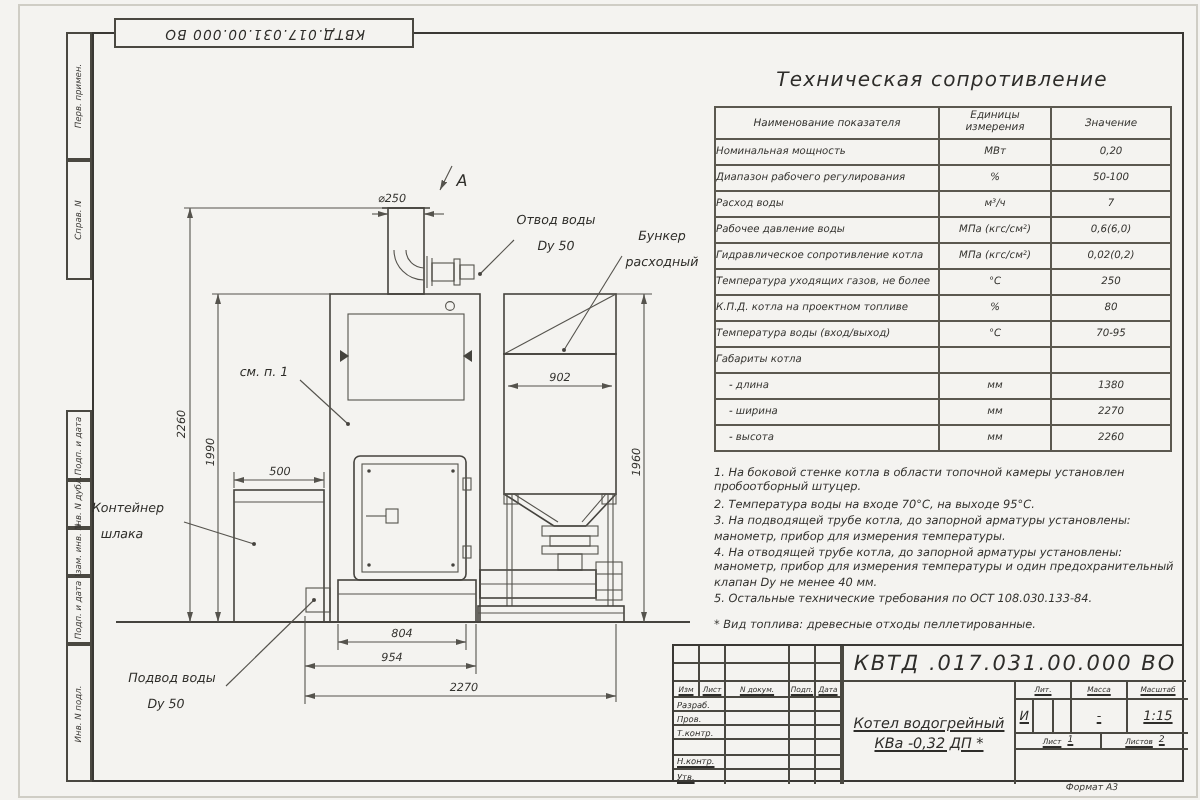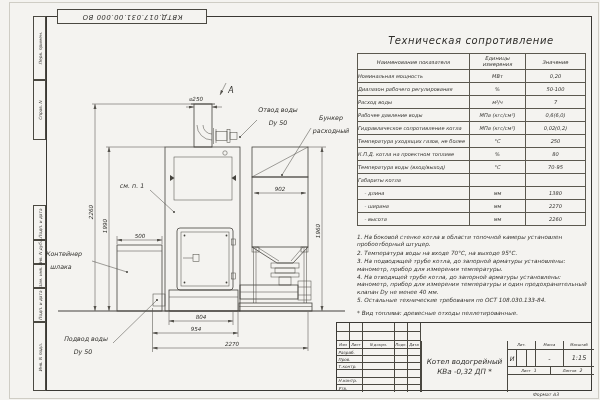--- a/index.html
+++ b/index.html
@@ -35,29 +35,29 @@
   .notes{position:absolute;left:357px;top:234px;width:230px;font:italic 5.7px "DejaVu Sans",sans-serif;
          line-height:1.3;color:#34332f;}
   .notes p{margin:0 0 1px 0;}
   .fuel{margin-top:5px !important;}
   
   .tb{position:absolute;left:336px;top:322px;width:256px;height:69px;border:1px solid #3a3834;
       box-sizing:border-box;background:#f4f3f0;}
   .tb .abs{position:absolute;box-sizing:border-box;}
   .cell{border-right:0.7px solid #4a4841;border-bottom:0.7px solid #4a4841;box-sizing:border-box;
         display:flex;align-items:center;justify-content:center;overflow:hidden;}
-  .tb-row{position:absolute;display:flex;}
+  .tb-row{position:absolute;display:flex;text-decoration:underline;}
   .h37{font:italic 3.7px "DejaVu Sans",sans-serif;}
   .h42{font:italic 4.2px "DejaVu Sans",sans-serif;justify-content:flex-start;padding-left:1.5px;}
   .codebig{position:absolute;left:84px;top:0;width:172px;height:18px;border-left:0.9px solid #4a4841;
         border-bottom:0.9px solid #4a4841;display:flex;align-items:center;justify-content:center;
         font:italic 10.5px "DejaVu Sans",sans-serif;letter-spacing:1px;box-sizing:border-box;}
   .prod{position:absolute;left:84px;top:18px;width:86px;height:51px;border-left:0.9px solid #4a4841;
         box-sizing:border-box;display:flex;flex-direction:column;align-items:center;justify-content:center;
-        font:italic 7.2px "DejaVu Sans",sans-serif;line-height:1.35;text-align:center;}
+        font:italic 7.2px "DejaVu Sans",sans-serif;line-height:1.35;text-align:center;text-decoration:underline;}
   .rb{position:absolute;left:170px;top:18px;width:86px;height:51px;border-left:0.9px solid #4a4841;box-sizing:border-box;}
   .fmt{position:absolute;left:500px;top:392px;width:92px;text-align:center;
        font:italic 4.6px "DejaVu Sans",sans-serif;color:#3c3a36;}
   .brandrow{display:flex;align-items:center;justify-content:center;gap:2px;height:100%;}
   .brandname{font:bold 9px "DejaVu Sans",sans-serif;letter-spacing:.5px;}
   .brandtxt{font:normal 3.4px "DejaVu Sans",sans-serif;line-height:1.3;text-align:left;}
 </style>
 </head>
 <body>
 
@@ -398,20 +398,21 @@
       <div class="cell" style="width:13px;height:7.16px;"></div>
       <div class="cell" style="width:13px;height:7.16px;"></div>
     </div>
     <div class="tb-row" style="left:0;top:61.8px;width:84px;height:7.2px;">
       <div class="cell h42" style="width:26px;height:7.2px;border-bottom:none;">Утв.</div>
       <div class="cell" style="width:32px;height:7.2px;border-bottom:none;"></div>
       <div class="cell" style="width:13px;height:7.2px;border-bottom:none;"></div>
       <div class="cell" style="width:13px;height:7.2px;border-bottom:none;"></div>
     </div>
 
+    <div class="codebig">КВТД .017.031.00.000  ВО</div>
 
     <div class="prod">
       <span>Котел водогрейный</span>
       <span>КВа -0,32  ДП *</span>
     </div>
 
     <div class="rb">
       <div class="tb-row" style="left:0;top:0;width:86px;height:9px;">
         <div class="cell h37" style="width:28px;height:9px;">Лит.</div>
         <div class="cell h37" style="width:28px;height:9px;">Масса</div>

